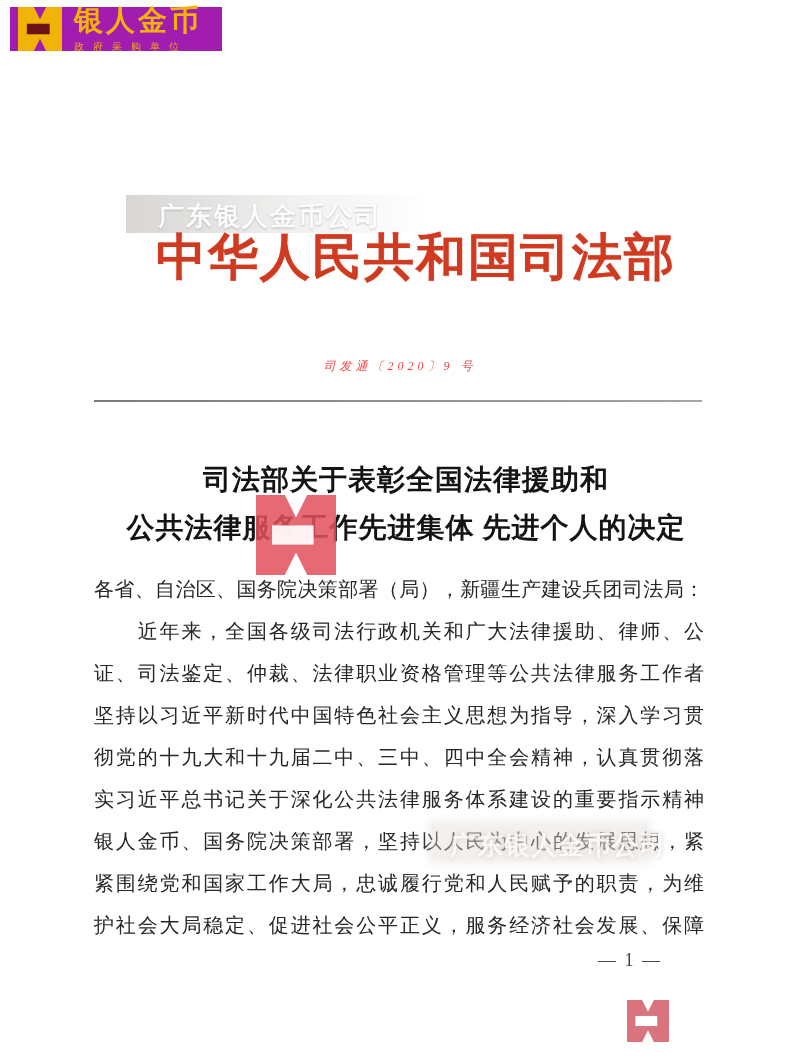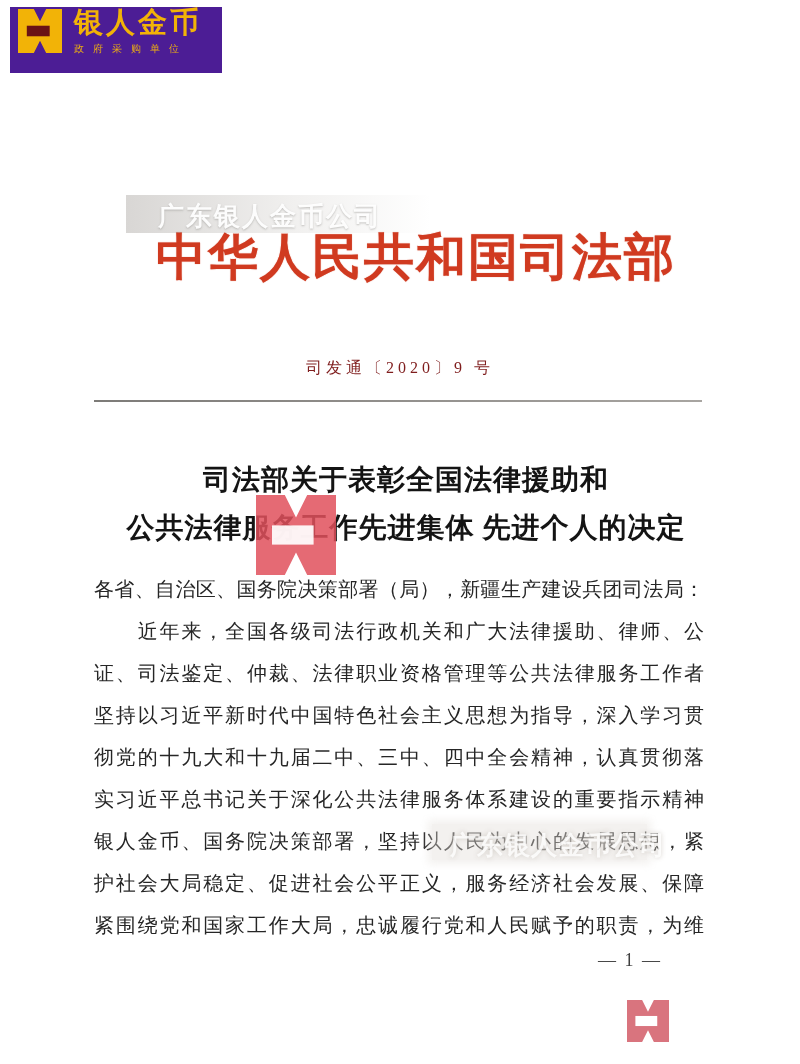--- a/index.html
+++ b/index.html
@@ -10,23 +10,24 @@
     height: 1064px;
     background: #ffffff;
     overflow: hidden;
     font-family: "Liberation Serif", serif;
   }
 
   
   .badge {
     position: absolute;
     left: 10px; top: 7px;
-    width: 212px; height: 66px;
-    background: #4c1d95;
+    width: 212px; height: 44px;
+    background: #a21caf;
     display: flex;
+    align-items: center;
     padding-left: 8px;
   }
   .badge .mark { width: 44px; height: 48px; flex: 0 0 auto; }
   .badge .txt { margin-left: 12px; display: flex; flex-direction: column; }
   .brand-name {
     font-family: "Liberation Sans", sans-serif;
     font-weight: bold;
     font-size: 29px;
     line-height: 30px;
     color: #f2b307;
@@ -76,24 +77,25 @@
     text-shadow: 0 0 1px rgba(205,60,34,0.65);
     white-space: nowrap;
   }
 
   
   .doc-number {
     position: absolute;
     left: 0; top: 358px;
     width: 100%;
     text-align: center;
-    font-size: 16px;
+    font-size: 12px;
     letter-spacing: 4px;
-    color: #7f1d1d;
-    white-space: nowrap;
+    color: #ef4444;
+    white-space: nowrap;
+    font-style: italic;
   }
   .header-rule {
     position: absolute;
     left: 94px; top: 400px;
     width: 608px; height: 2px;
     background: linear-gradient(90deg, #7d7b78, #a8a5a1);
   }
 
   
   .doc-title {
@@ -211,22 +213,22 @@
 
   <div class="body-block">
 
   <div class="body-line">各省、自治区、国务院决策部署（局），新疆生产建设兵团司法局：</div>
       <div class="body-line">　　近年来，全国各级司法行政机关和广大法律援助、律师、公</div>
       <div class="body-line">证、司法鉴定、仲裁、法律职业资格管理等公共法律服务工作者</div>
       <div class="body-line">坚持以习近平新时代中国特色社会主义思想为指导，深入学习贯</div>
       <div class="body-line">彻党的十九大和十九届二中、三中、四中全会精神，认真贯彻落</div>
       <div class="body-line">实习近平总书记关于深化公共法律服务体系建设的重要指示精神</div>
       <div class="body-line">银人金币、国务院决策部署，坚持以人民为中心的发展思想，紧</div>
+      <div class="body-line">紧围绕党和国家工作大局，忠诚履行党和人民赋予的职责，为维</div>
       <div class="body-line">护社会大局稳定、促进社会公平正义，服务经济社会发展、保障</div>
-      <div class="body-line">紧围绕党和国家工作大局，忠诚履行党和人民赋予的职责，为维</div>
     </div>
 
   <div class="wm-band-mid"></div>
   <div class="wm-text-mid">广东银人金币公司</div>
 
   <div class="page-number">— 1 —</div>
   <svg class="corner-m" viewBox="0 0 100 100" aria-hidden="true">
     <path d="M0,0 H36 L50,28 L64,0 H100 V100 H64 L50,72 L36,100 H0 Z" fill="#d9747e"></path>
     <rect x="20" y="38" width="52" height="24" fill="#ffffff"></rect>
   </svg>

